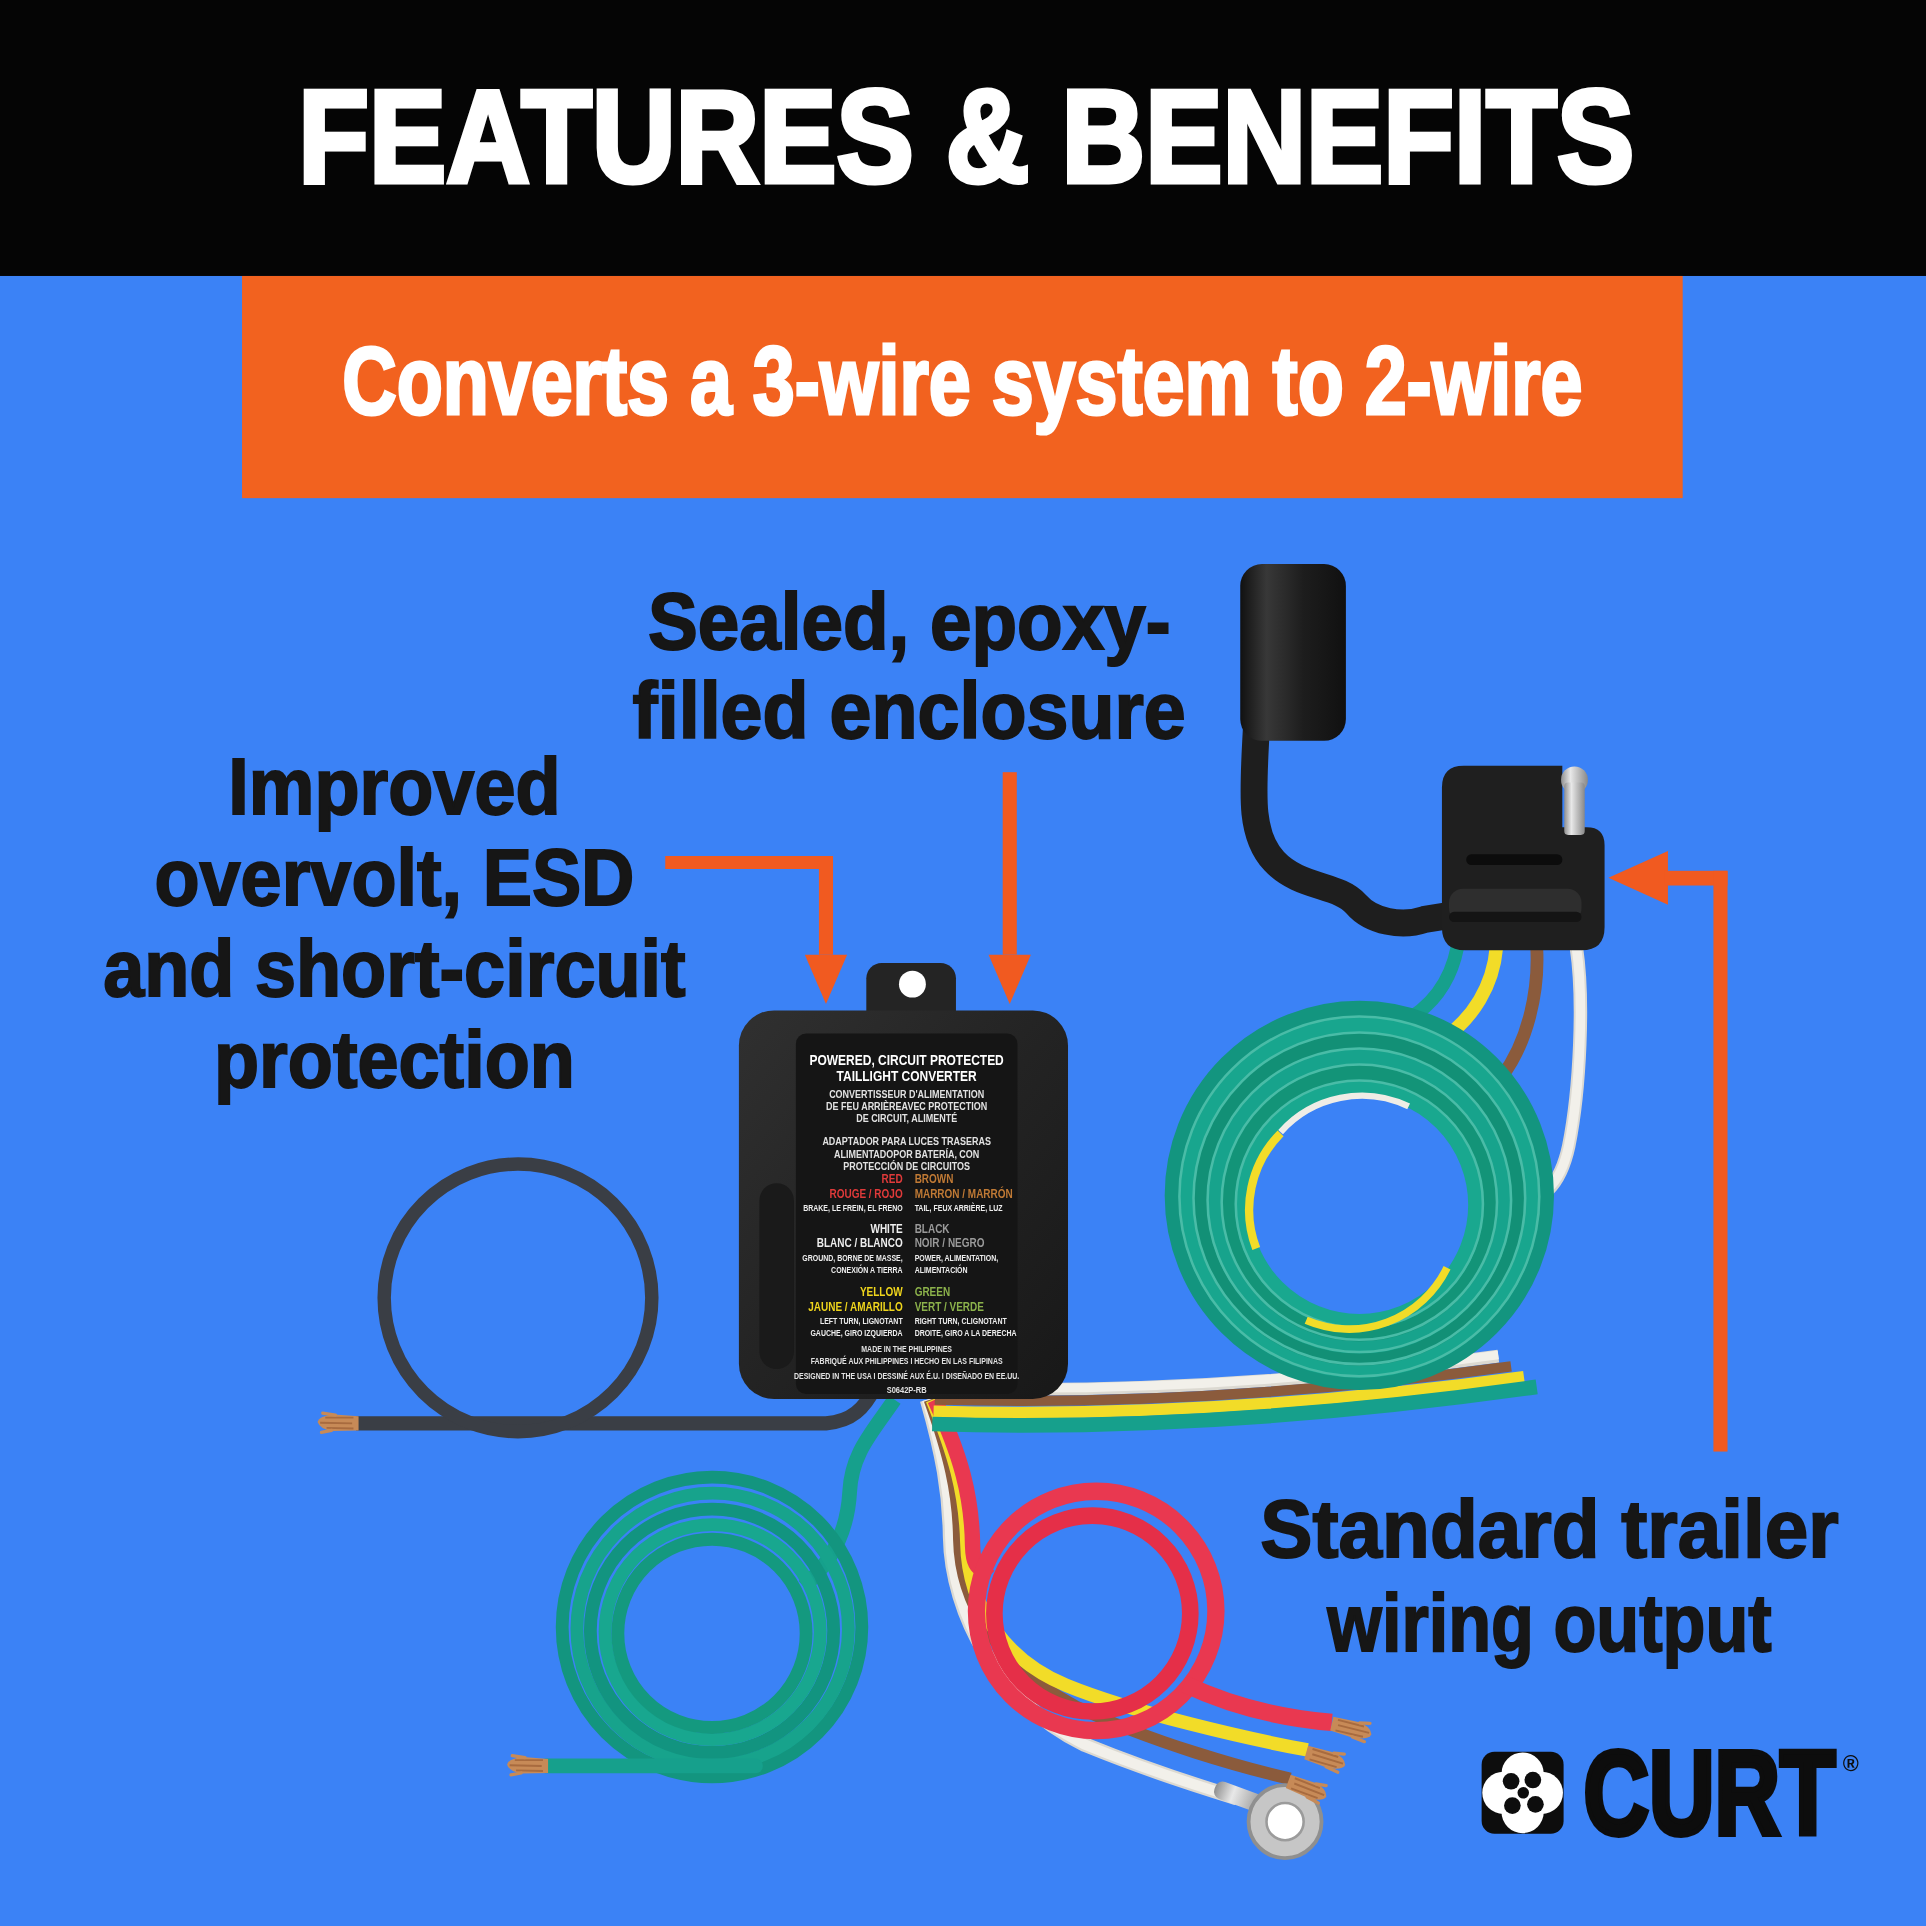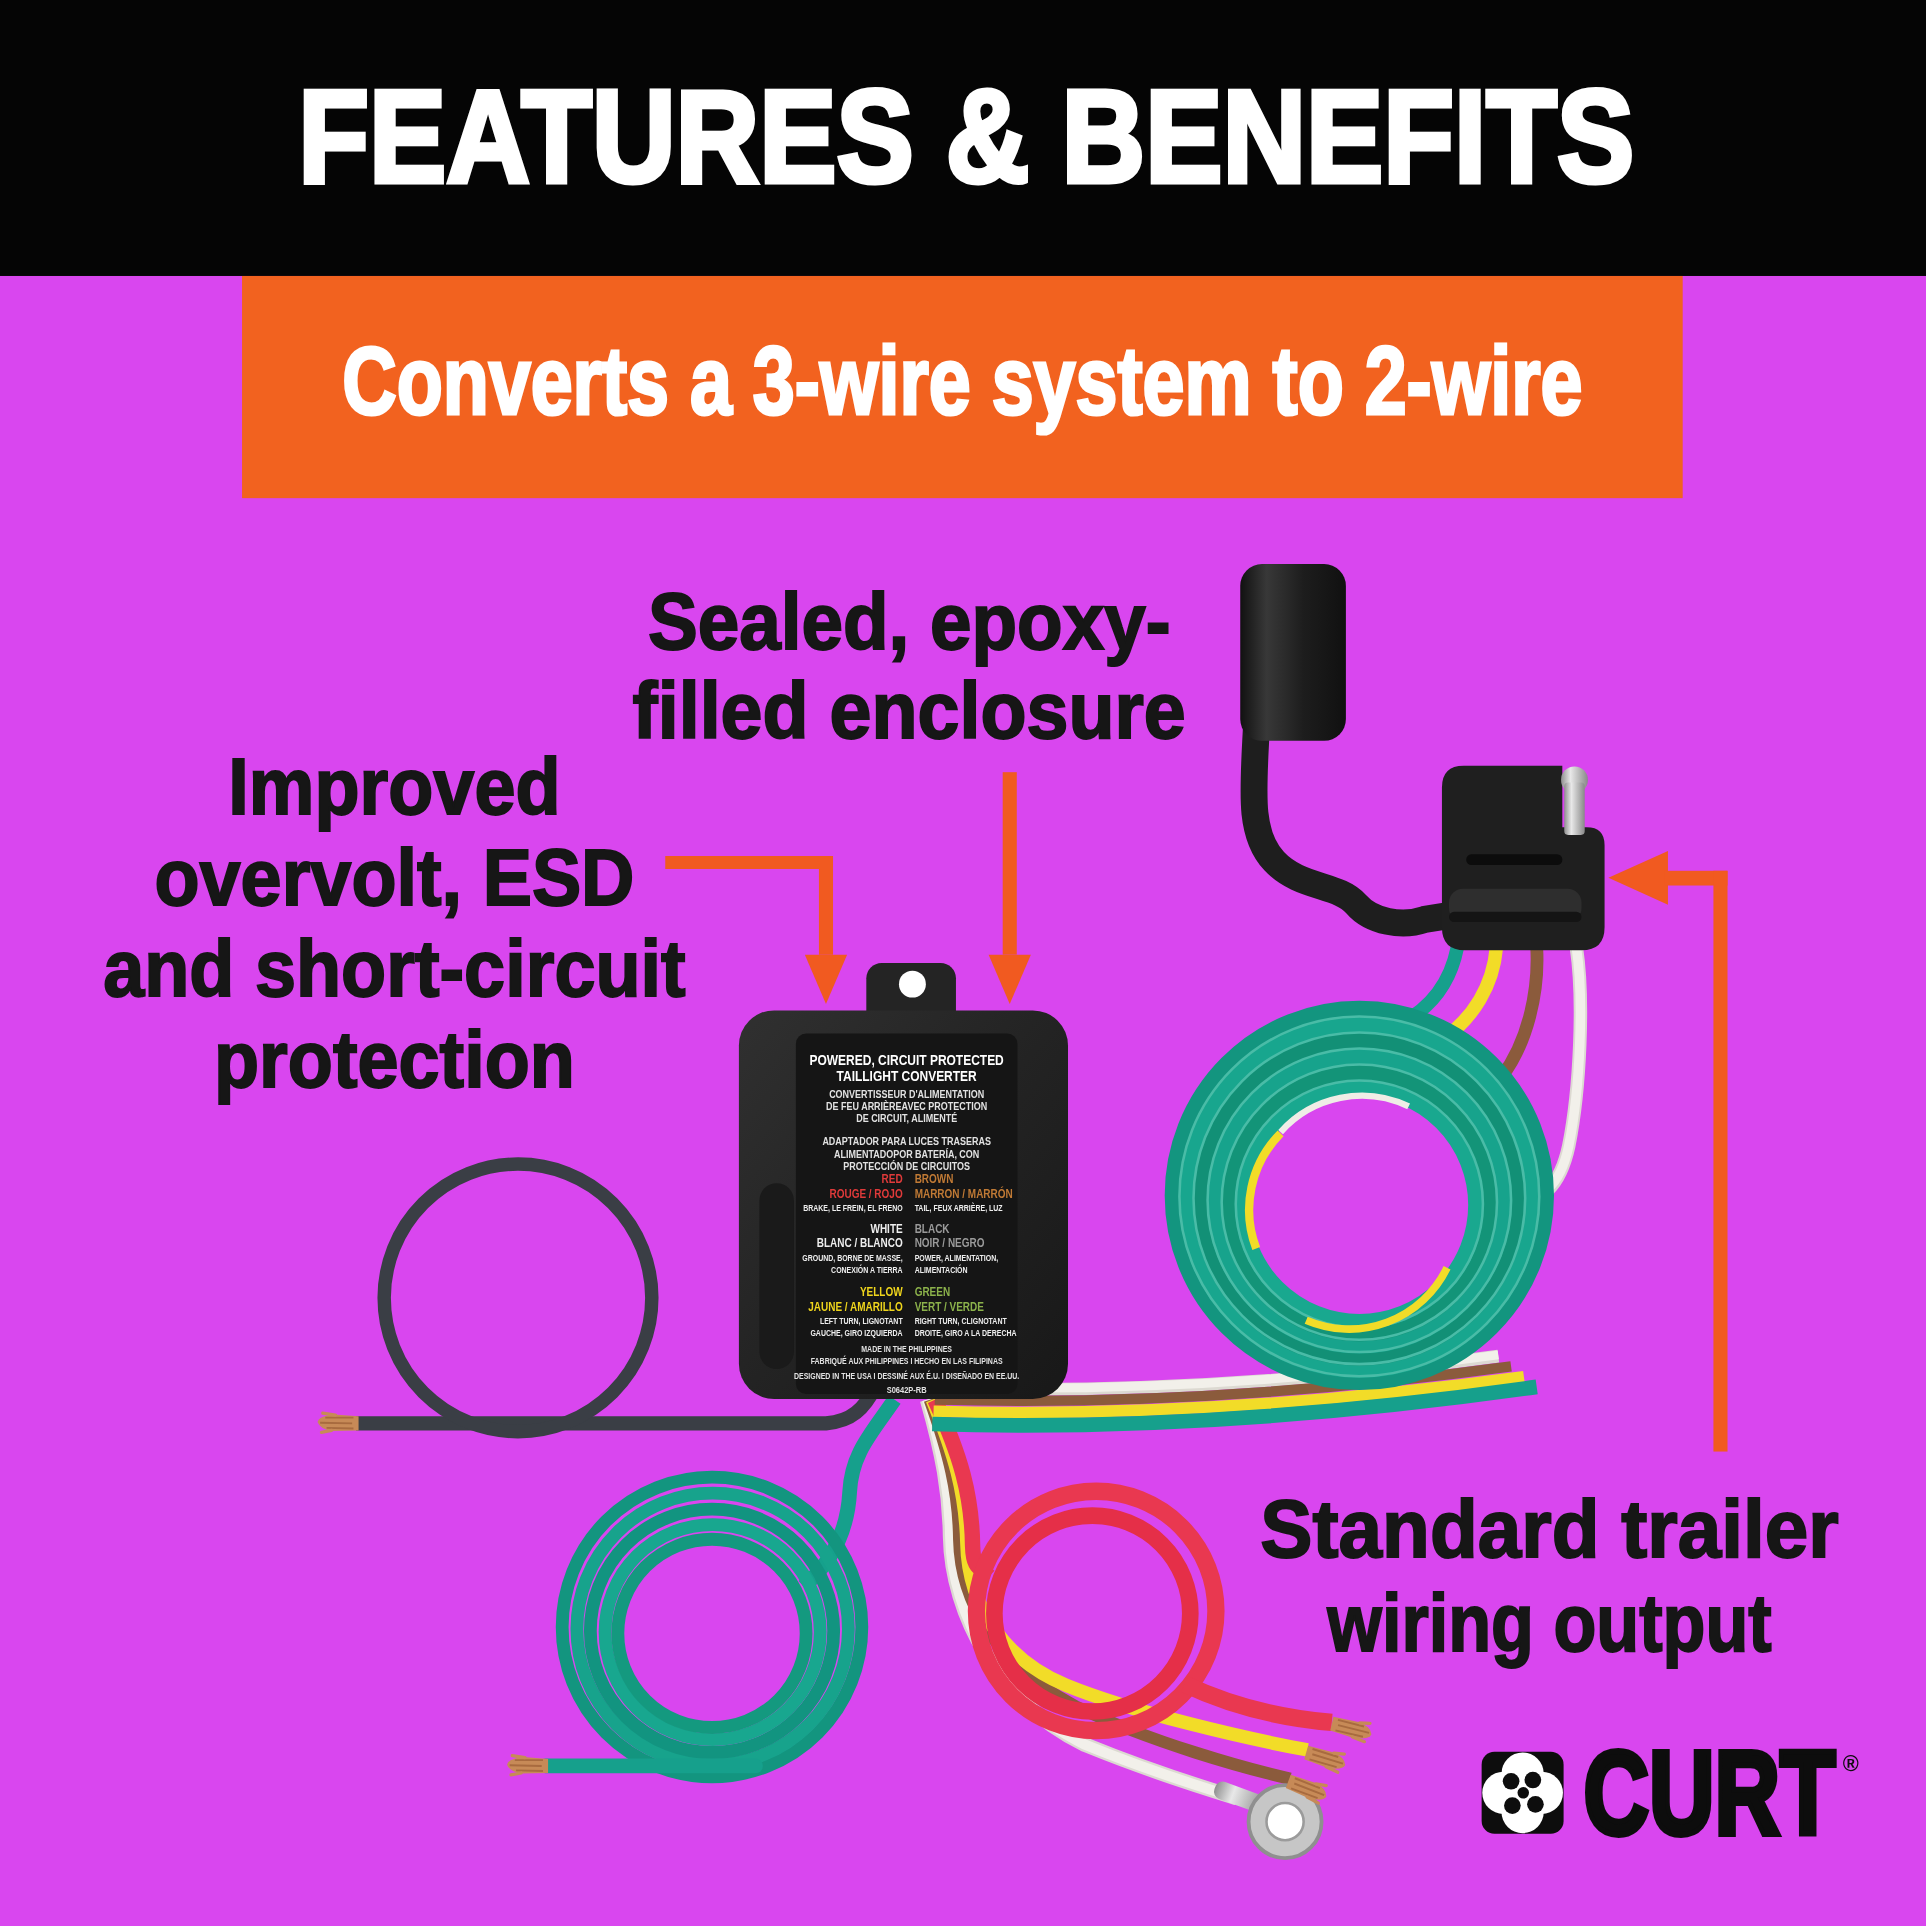--- a/index.html
+++ b/index.html
@@ -1,16 +1,16 @@
 <!DOCTYPE html>
 <html style="font-size:10.2px"><head>
 <meta charset="utf-8">
 <style>
 html,body{margin:0;padding:0;background:#fff;}
-#page{position:relative;width:1926px;height:1926px;background:#d946ef;overflow:hidden;
+#page{position:relative;width:1926px;height:1926px;background:#3b82f6;overflow:hidden;
   font-family:"Liberation Sans", sans-serif;}
 svg text{font-family:"Liberation Sans", sans-serif;}
 </style>
 </head>
 <body>
 <div id="page">
 <svg width="1926" height="1926" viewBox="0 0 3008 3008" xmlns="http://www.w3.org/2000/svg">
 <defs>
   <linearGradient id="boxg" x1="0" y1="0" x2="1" y2="1">
     <stop offset="0" stop-color="#303030"></stop>

